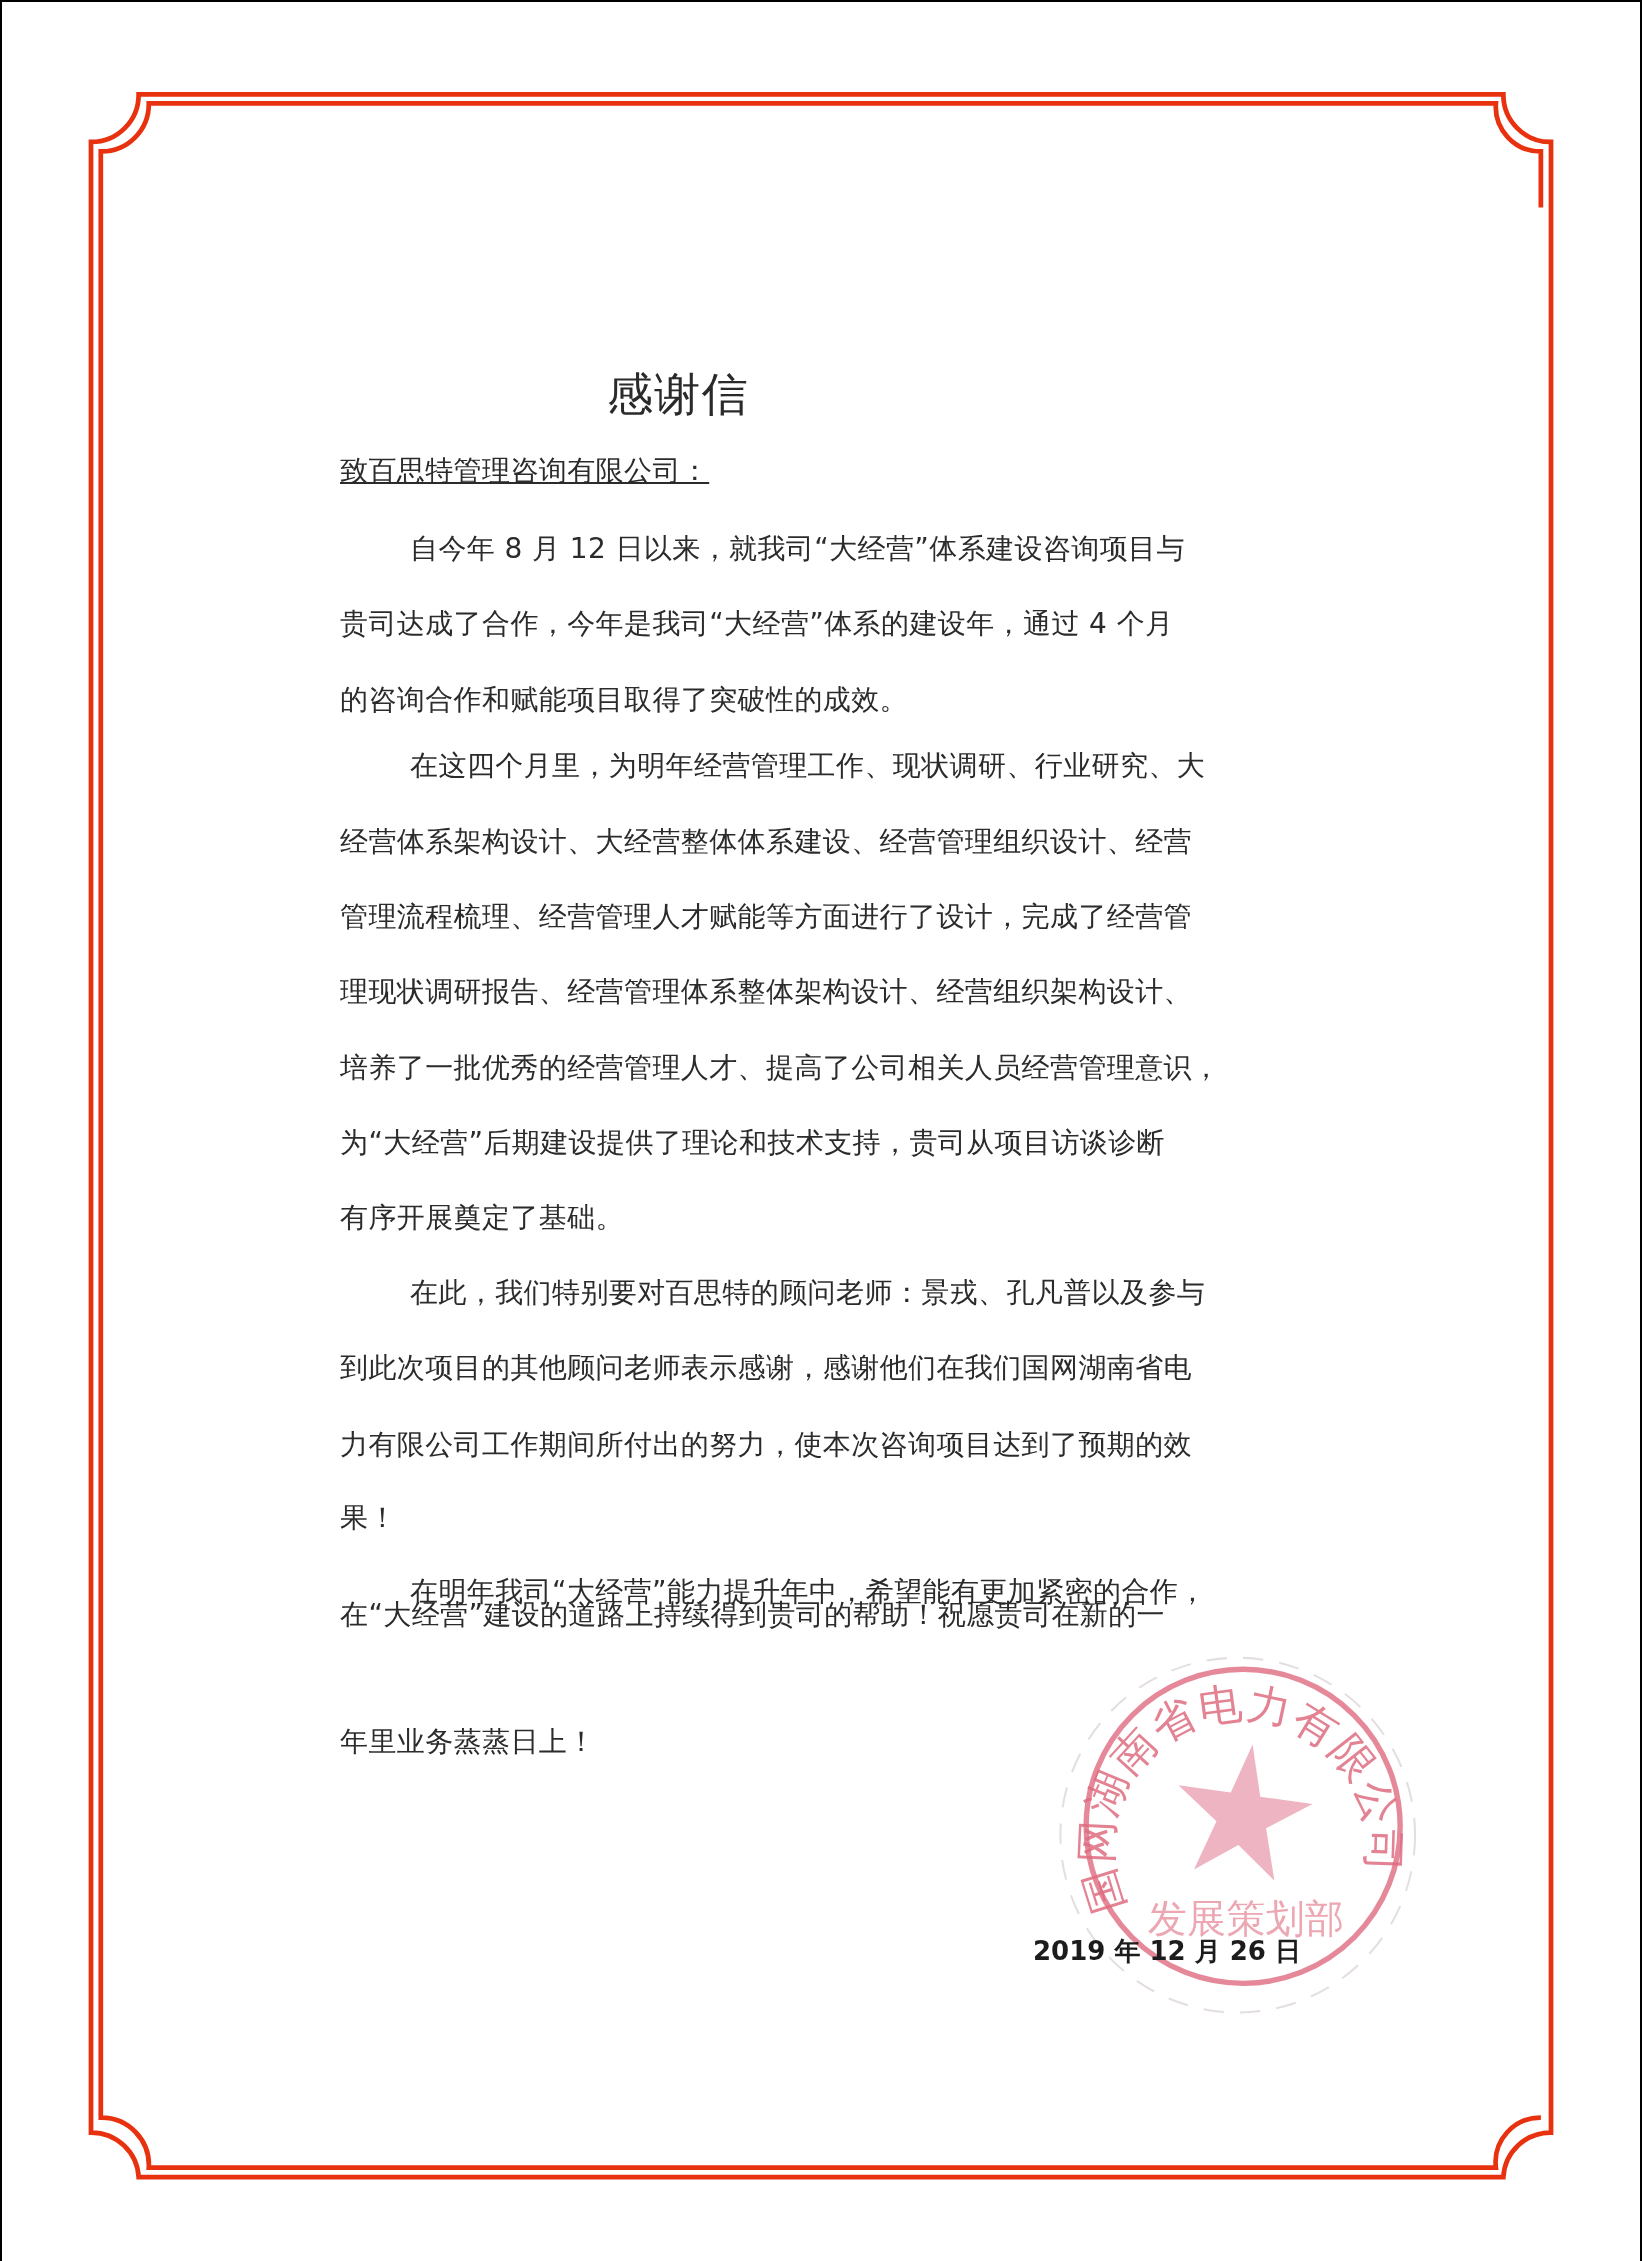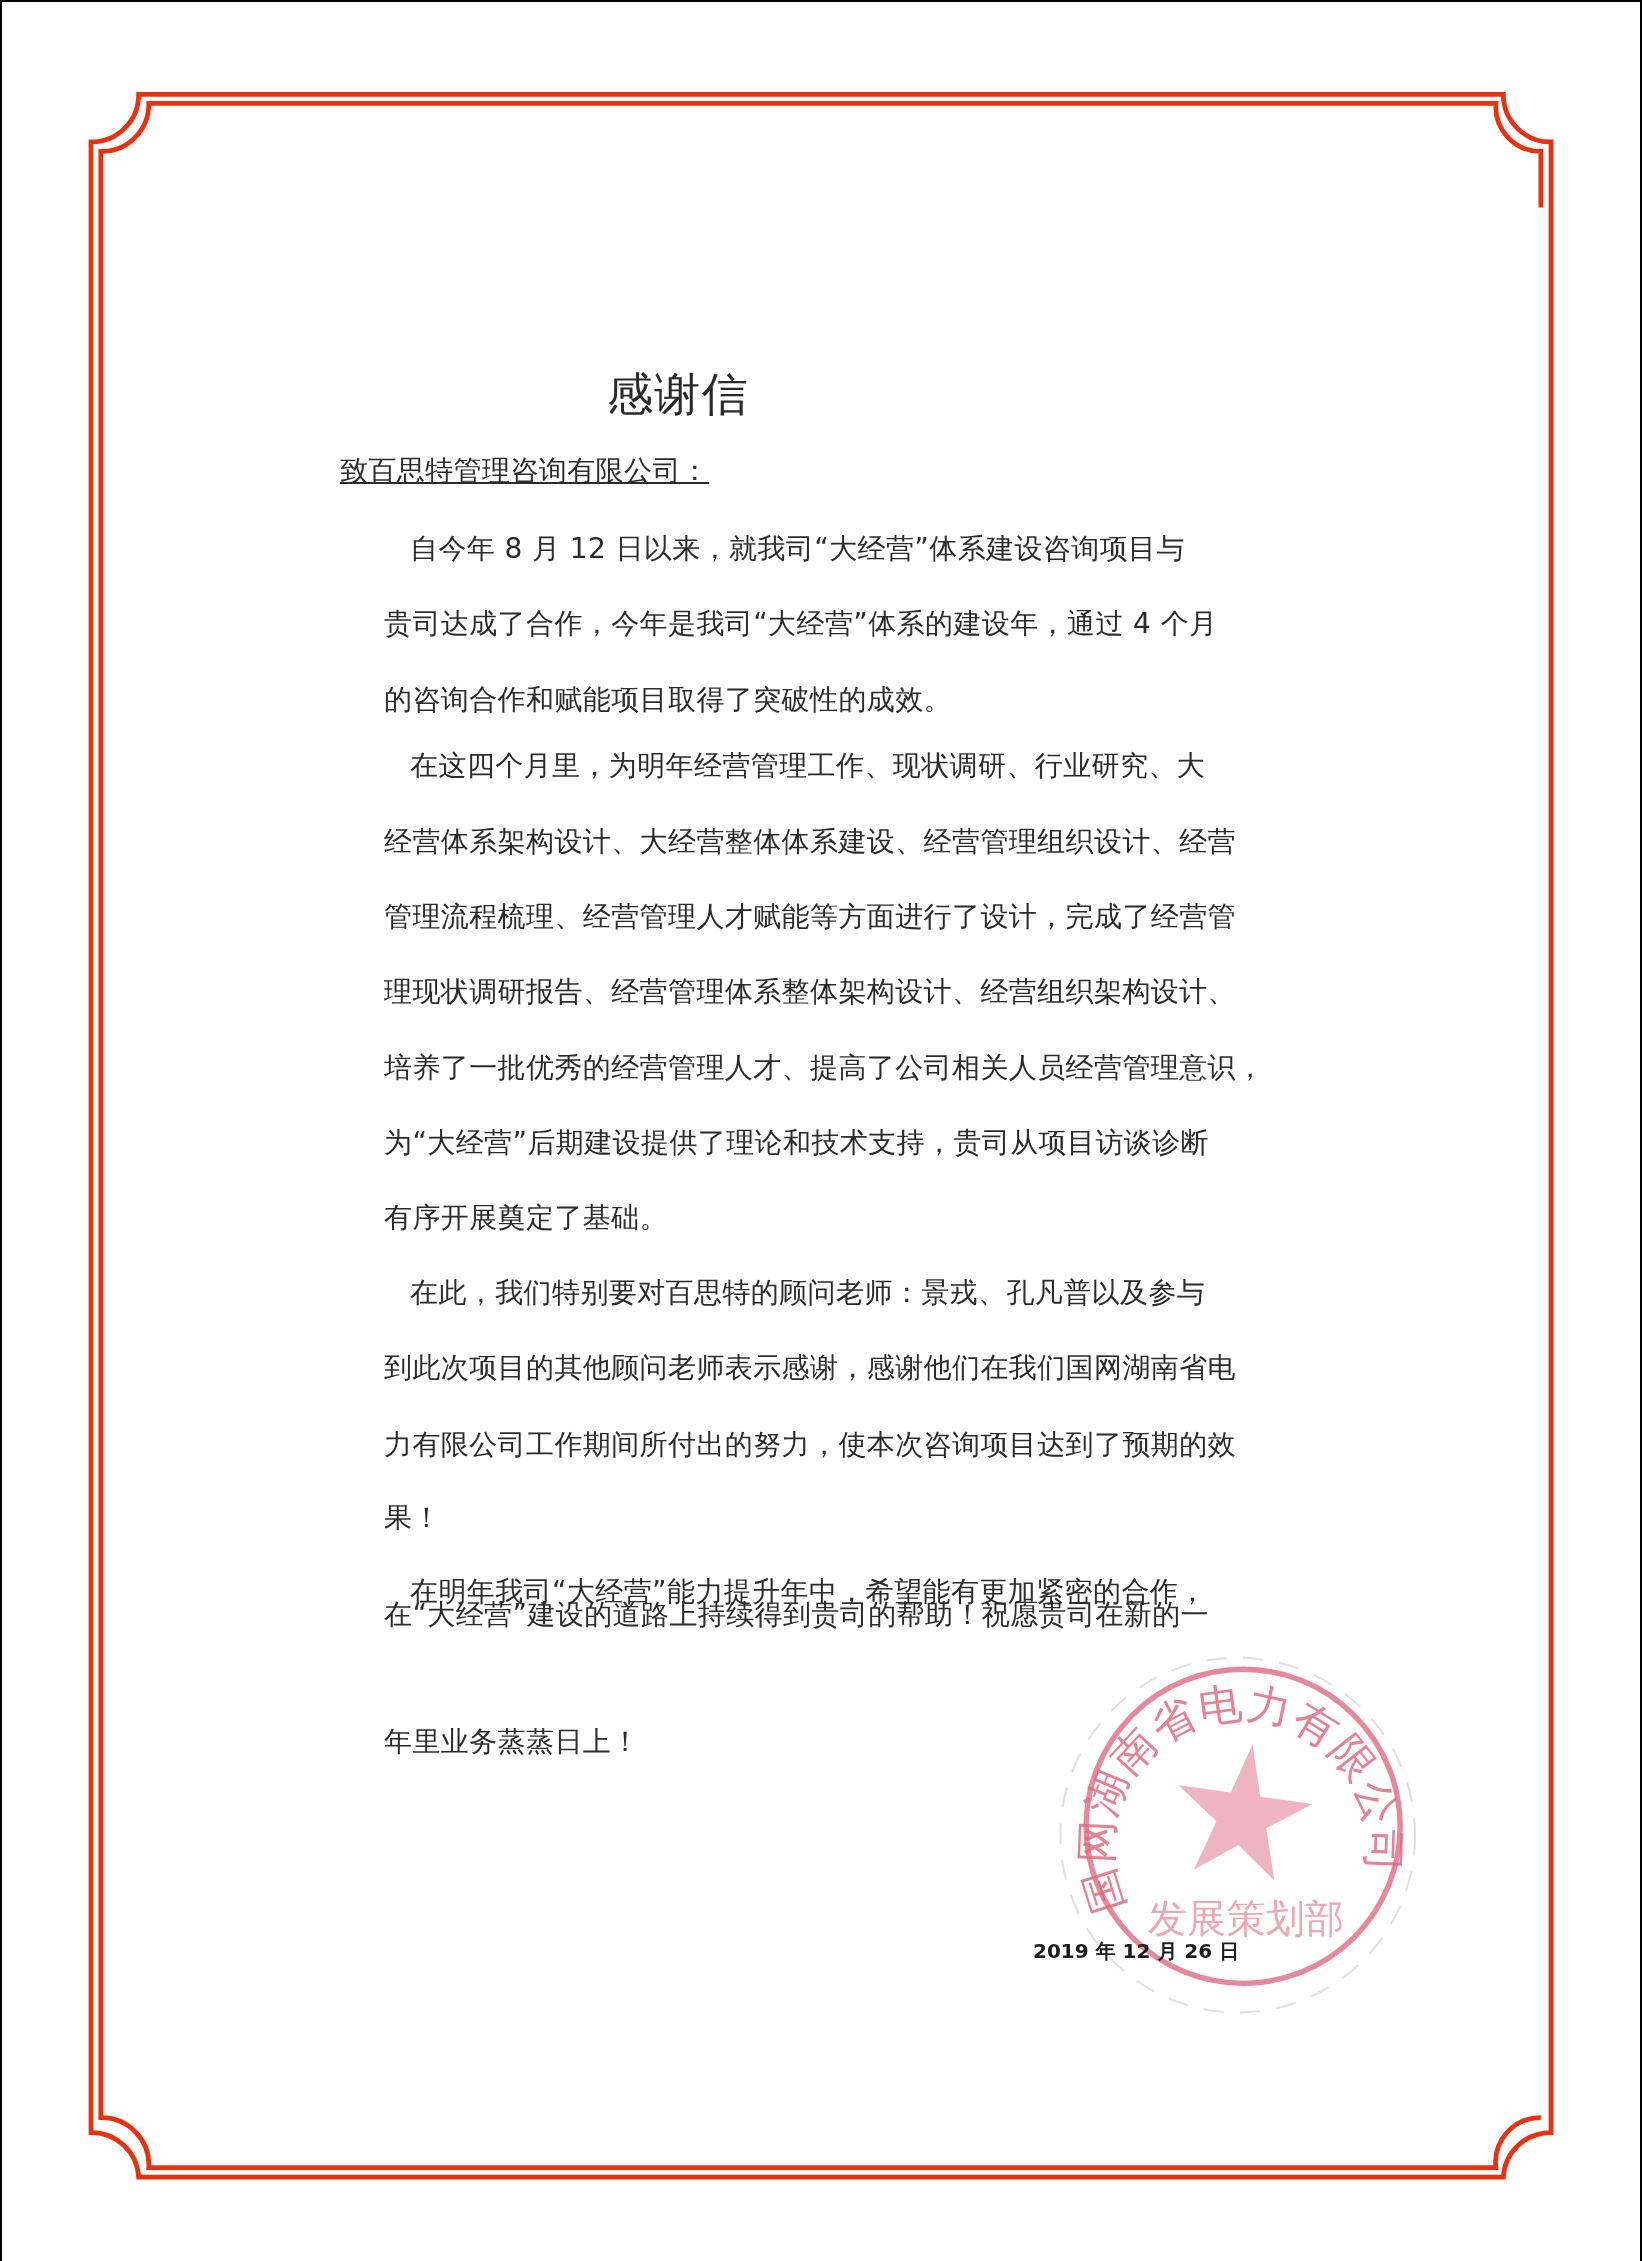--- a/index.html
+++ b/index.html
@@ -7,23 +7,23 @@
          font-family: "DejaVu Sans", "Liberation Sans", sans-serif; }
   .page-edge { position: absolute; left: 0; top: 0; width: 1642px; height: 2261px;
                box-sizing: border-box; border-left: 2.7px solid #000; border-top: 2.7px solid #000;
                border-right: 2px solid #000; pointer-events: none; }
   svg.frame { position: absolute; left: 0; top: 0; width: 1642px; height: 2261px; }
   .title { position: absolute; left: 0; width: 1356px; top: 367px; text-align: center;
            font-size: 46px; line-height: 54px; color: #2a2a2a; letter-spacing: 1.4px; }
   .line { position: absolute; font-size: 28px; line-height: 38px; color: #2b2b2b;
           white-space: nowrap; letter-spacing: 0.4px; }
   .greeting { left: 340px; top: 452px; text-decoration: underline; }
-  .body-line { left: 340px; margin-left: 44px; }
+  .body-line { left: 340px; }
   .indent { left: 410px; }
-  .date { position: absolute; left: 1033px; top: 1932px; font-size: 20px; line-height: 38px;
+  .date { position: absolute; left: 1033px; top: 1932px; font-size: 26px; line-height: 38px;
           color: #1c1c1c; font-weight: bold; white-space: nowrap; z-index: 3; }
   .stamp { position: absolute; left: 1055px; top: 1649px; width: 379px; height: 379px; z-index: 2;
            opacity: 0.85; }
 </style>
 </head>
 <body>
 
 <div class="page-edge"></div>
 
 <svg class="frame" viewBox="0 0 2429 3345" xmlns="http://www.w3.org/2000/svg">

